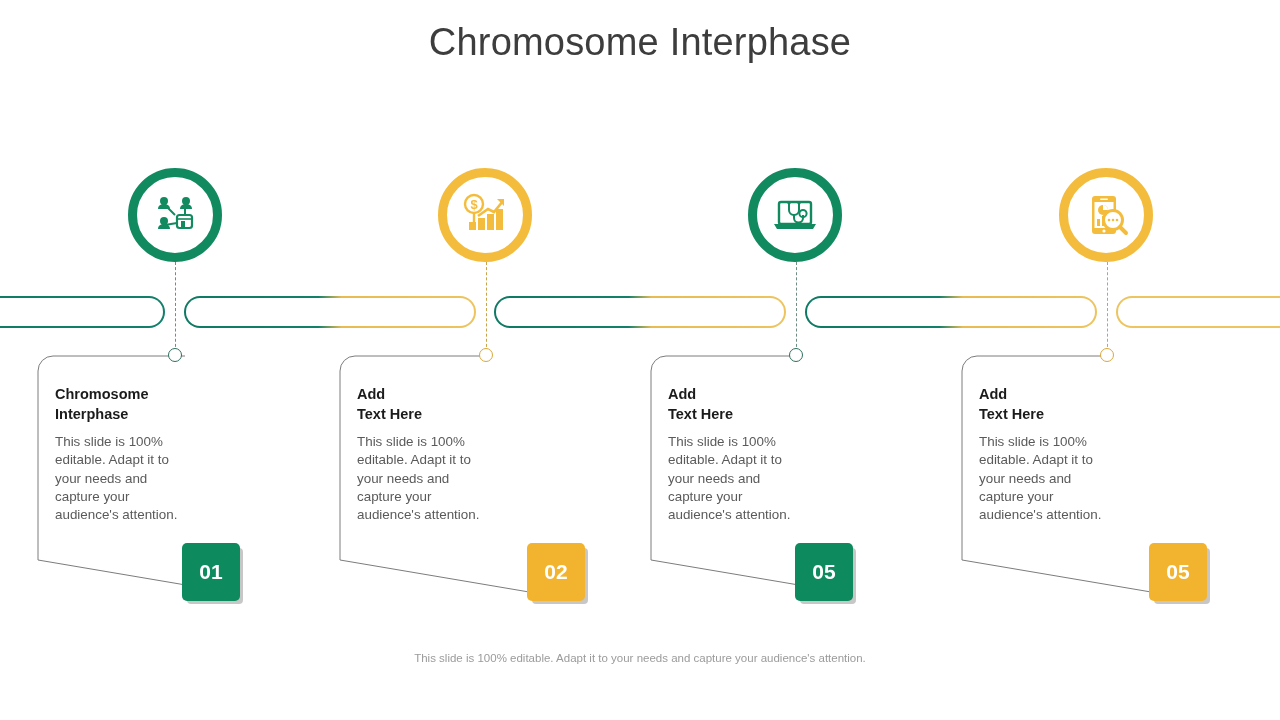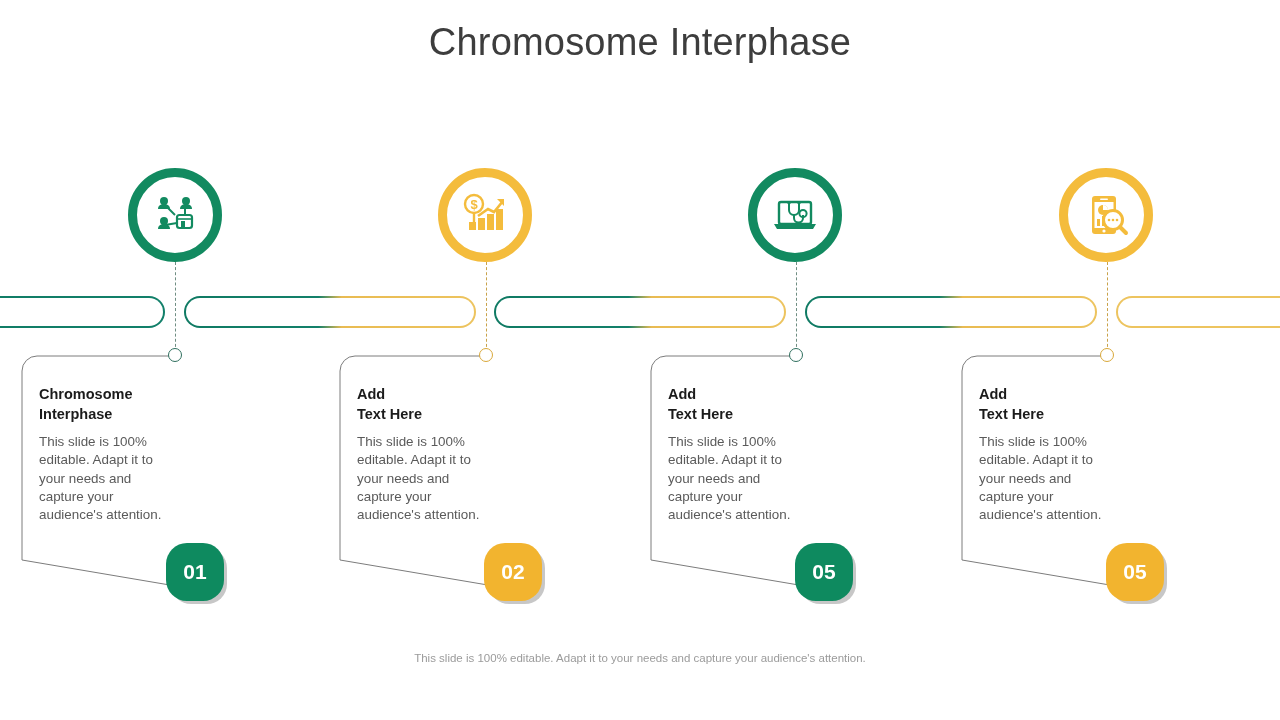--- a/index.html
+++ b/index.html
@@ -114,30 +114,30 @@
     color:#5a5a5a;
     line-height:1.36;
     margin:0;
     max-width:140px;
   }
 
   
   .badge{
     position:absolute;
     width:58px;height:58px;
-    border-radius:21px;
+    border-radius:5px;
     background:#0E8A5F;
     color:#ffffff;
     font-size:21px;
     font-weight:bold;
     display:flex;align-items:center;justify-content:center;
     box-shadow:4px 4px 0 -1px rgba(0,0,0,0.22);
     top:188px;left:145px;
   }
-  .badge.amber{background:#F2B42F;}
+  .badge.amber{background:#F2B42F;margin-left:43px;}
 
   
   .footer{
     position:absolute;
     left:0;bottom:8px;width:1280px;
     text-align:center;
     font-size:11.5px;
     color:#9b9b9b;
   }
 </style>
@@ -176,21 +176,21 @@
           <rect x="29" y="27" width="15" height="13" rx="2.5"></rect>
         </g>
         <rect x="33" y="33" width="4" height="7" fill="#128A60"></rect>
         <line x1="29" y1="31" x2="44" y2="31" stroke="#128A60" stroke-width="1.6"></line>
       </svg>
     </span>
   </div>
   <div class="drop-line" style="left:175px;"></div>
   <div class="ring" style="left:168px;"></div>
 
-  <div class="card" style="left:21px;">
+  <div class="card" style="left:37px;">
     <svg class="outline" viewBox="0 0 236 240">
       <path d="M148 1 H16 A15 15 0 0 0 1 16 V205 L196 238" fill="none" stroke="#7c7c7c" stroke-width="1"></path>
     </svg>
     <div class="card-body">
       <div class="card-head">Chromosome
 Interphase</div>
       <div class="card-text">This slide is 100% editable. Adapt  it to your needs and capture your audience's attention.</div>
     </div>
     <div class="badge">01</div>
   </div>

